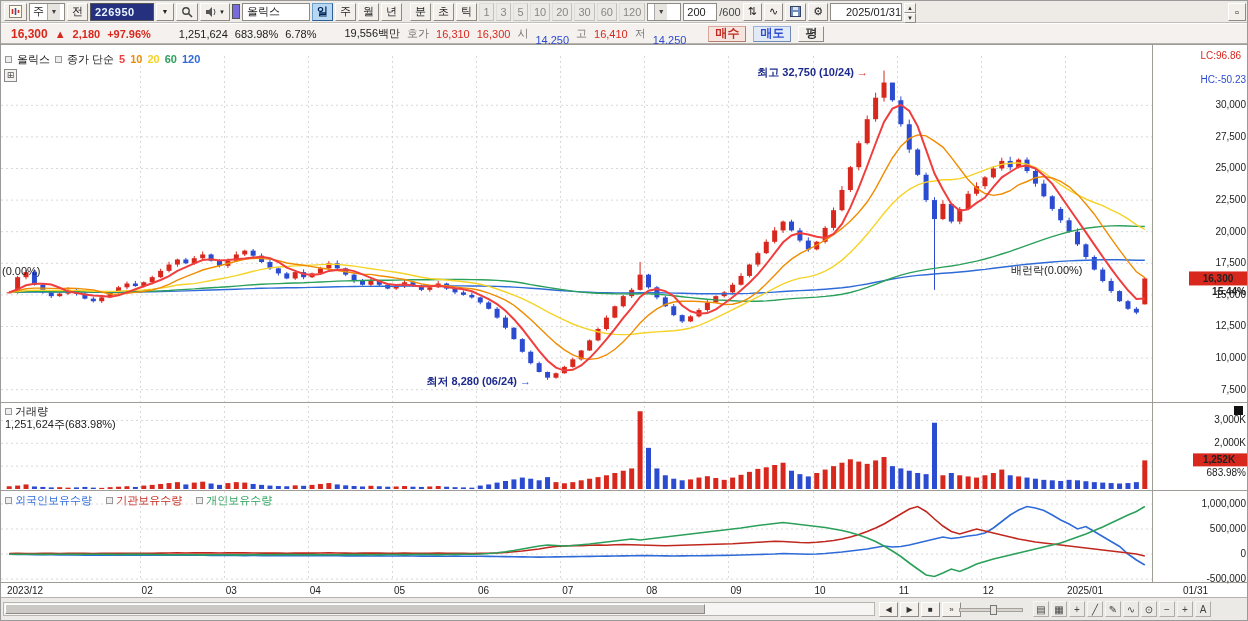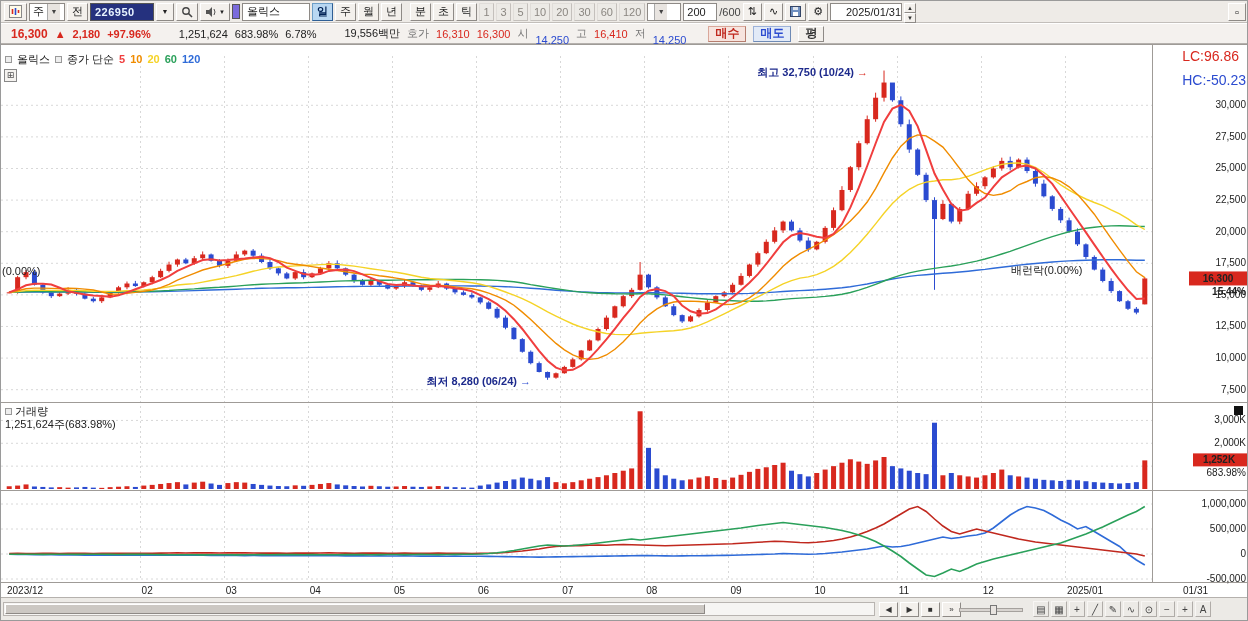--- a/index.html
+++ b/index.html
@@ -30,21 +30,21 @@
   .qavg{background:#f3f0ec;border-color:#fff #8e8a86 #8e8a86 #fff;color:#333;}
 
   
   .chart-area{position:absolute;top:43px;left:0;width:1248px;height:553px;background:#fff;}
   #chart-svg{position:absolute;top:0;left:0;}
   #chart-svg text{font-size:10px;fill:#222;font-family:"Liberation Sans","DejaVu Sans",sans-serif;}
   .overlay{position:absolute;font-size:11px;line-height:13px;white-space:nowrap;}
   .legend{left:4px;top:9px;display:flex;align-items:center;gap:5px;}
   .bullet{width:7px;height:7px;border:1px solid #999;background:#eee;display:inline-block;}
   .gridbtn{left:3px;top:25px;width:13px;height:13px;border:1px solid #888;background:#f5f3f0;color:#555;font-size:9px;line-height:11px;text-align:center;}
-  .cornerlbl{right:3px;top:6px;font-size:14px;text-align:left;line-height:12px;}
+  .cornerlbl{right:3px;top:6px;font-size:10px;text-align:left;line-height:12px;}
   .annot{color:#1d2a8c;font-weight:bold;font-size:11px;}
   .volhdr{left:4px;top:361px;}
   .ownhdr{left:4px;top:450px;display:flex;gap:14px;align-items:center;}
   .sqicon{width:9px;height:9px;background:#111;display:inline-block;}
 
   
   .bottombar{position:absolute;top:596px;left:0;width:1248px;height:25px;background:#eceae6;border-top:1px solid #b5b1ad;}
   .hscroll{position:absolute;left:2px;top:4px;width:872px;height:14px;background:#f6f5f3;border:1px solid #b8b4b0;}
   .hthumb{position:absolute;left:1px;top:1px;width:700px;height:10px;background:#ccc8c3;border:1px solid;border-color:#fff #8e8a86 #8e8a86 #fff;}
   .sbtn{position:absolute;top:4px;width:19px;height:15px;background:#f3f0ec;border:1px solid;border-color:#fff #8e8a86 #8e8a86 #fff;font-size:8px;display:flex;align-items:center;justify-content:center;color:#333;}
@@ -677,20 +677,25 @@
     </div>
     <div class="overlay" style="left:1010px;top:185px;color:#222;margin-top:35px;">배런락(0.00%)</div>
     <div class="overlay" style="left:1px;top:221px;color:#222;">(0.00%)</div>
 
     <div class="overlay volhdr">
       <div><span class="bullet"></span> <span>거래량</span></div>
       <div>1,251,624주(683.98%)</div>
     </div>
     <div class="overlay sqicon" style="left:1233px;top:362px;"></div>
 
+    <div class="overlay ownhdr">
+      <span><span class="bullet"></span> <span style="color: rgb(47, 107, 216);">외국인보유수량</span></span>
+      <span><span class="bullet"></span> <span style="color: rgb(192, 40, 30);">기관보유수량</span></span>
+      <span><span class="bullet"></span> <span style="color: rgb(42, 160, 90);">개인보유수량</span></span>
+    </div>
   </div>
 
   <div class="bottombar">
     <div class="hscroll">
         <div class="hthumb"></div>
       </div>
     <button class="sbtn" style="left:878px;">◀</button>
     <button class="sbtn" style="left:899px;">▶</button>
     <button class="sbtn" style="left:920px;">■</button>
     <button class="sbtn" style="left:941px;">»</button>

